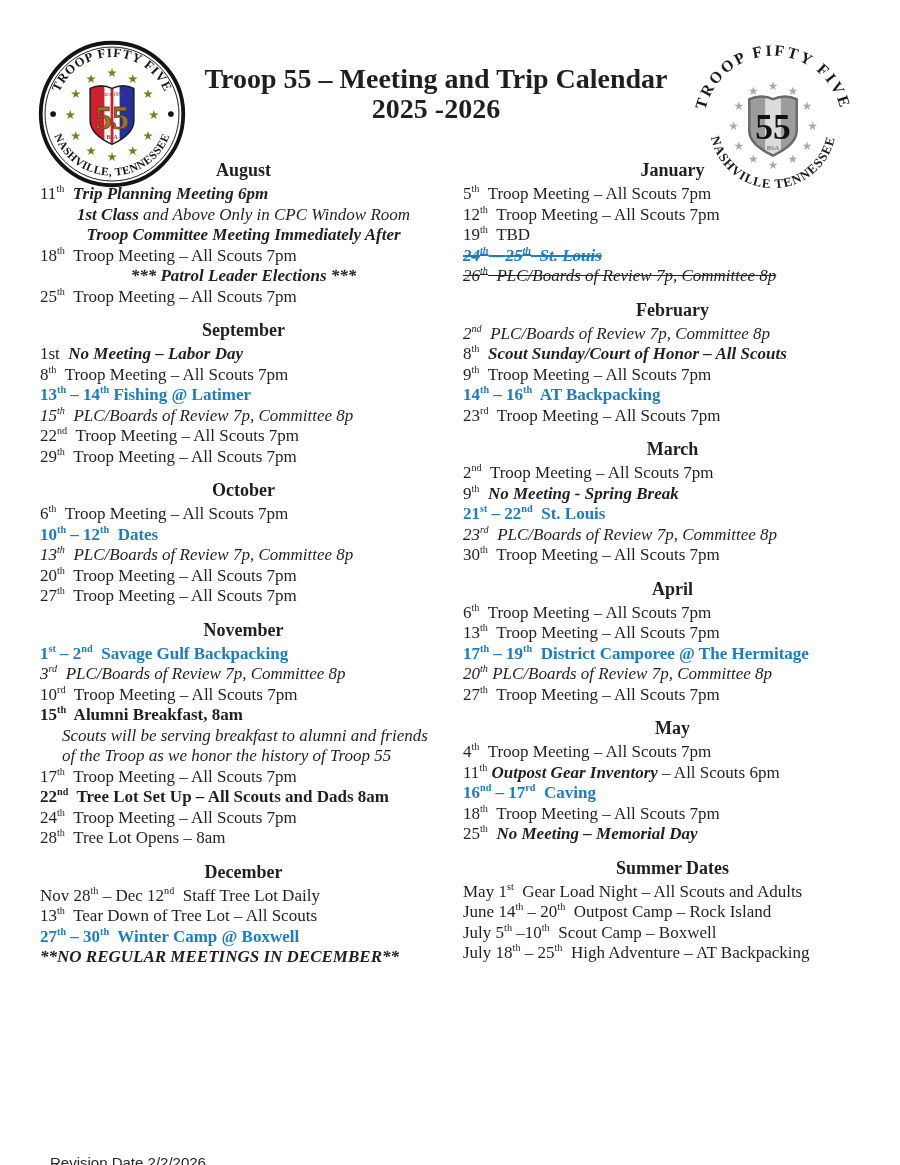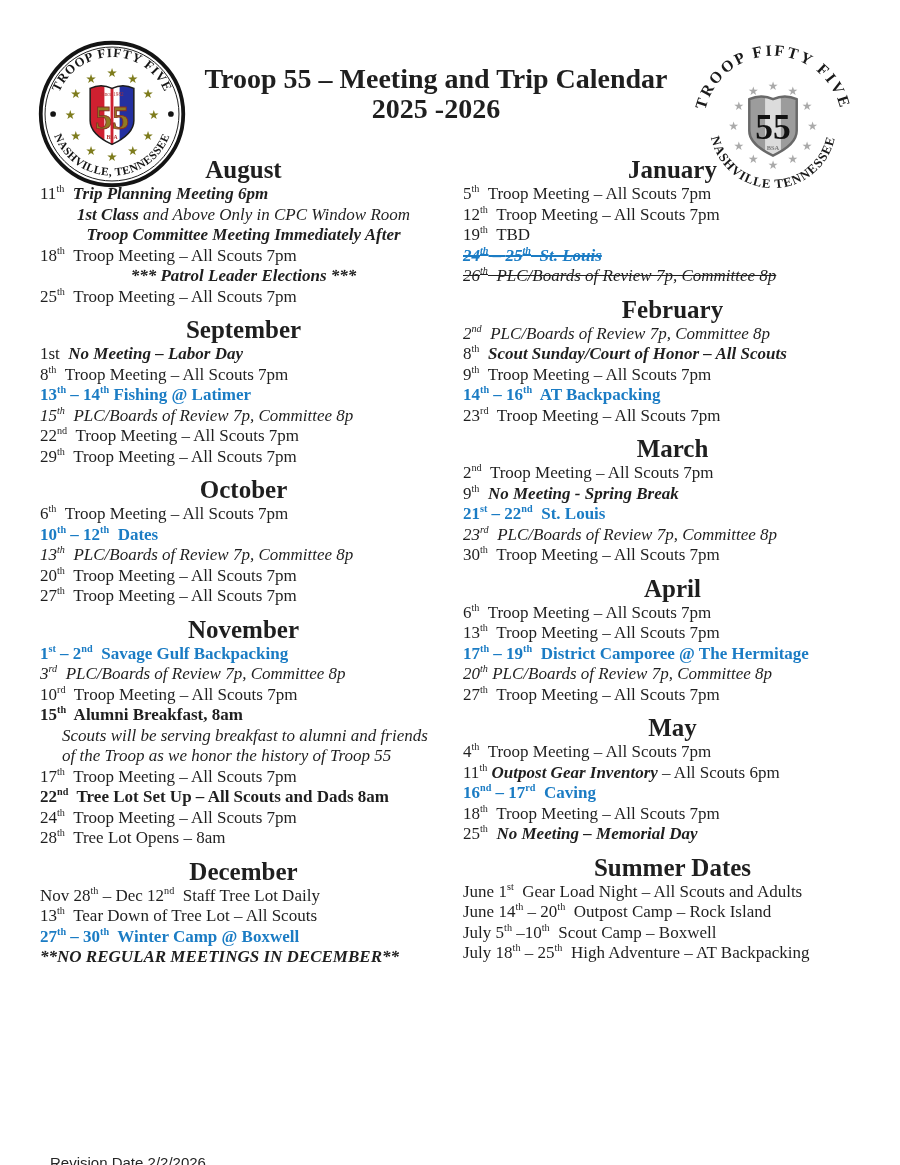--- a/index.html
+++ b/index.html
@@ -11,21 +11,21 @@
   .header{display:flex;align-items:flex-start;padding:38px 26px 0 36px;height:150px;box-sizing:border-box;}
   .logo-left-wrap{flex:none;width:158px;}
   .logo-right-wrap{flex:none;width:196px;margin-top:-4px;}
   .title-wrap{flex:1;text-align:center;padding-top:26px;}
   .doc-title{font-size:28px;font-weight:bold;line-height:30px;margin:0;}
   .columns{display:flex;padding:0 18px 0 40px;margin-top:8px;}
   .col{width:50%;box-sizing:border-box;}
   .col-left{padding-right:14px;}
   .col-right{padding-left:2px;}
   .month{margin-bottom:11px;}
-  .month-name{font-size:25px;font-weight:bold;text-align:center;margin:10px 0 2px 0;line-height:24px;}
+  .month-name{font-size:18px;font-weight:bold;text-align:center;margin:10px 0 2px 0;line-height:24px;}
   .month:first-child .month-name{margin-top:0;}
   .line{font-size:17px;line-height:20.5px;white-space:pre-wrap;}
   .line sup{font-size:60%;line-height:0;}
   .s-blue{color:var(--blue);font-weight:bold;}
   .s-b{font-weight:bold;}
   .s-it{font-style:italic;}
   .s-bi{font-weight:bold;font-style:italic;}
   .s-blue-strike{color:var(--blue);font-weight:bold;text-decoration:line-through;text-decoration-thickness:2px;font-style:italic;}
   .s-it-strike{font-style:italic;text-decoration:line-through;}
   .a-center{text-align:center;}
@@ -220,21 +220,21 @@
       <section class="month">
         <h2 class="month-name">May</h2>
         <div class="line"><span>4</span><sup>th</sup><span>  Troop Meeting – All Scouts 7pm</span></div>
         <div class="line"><span>11</span><sup>th</sup><span> </span><span class="b">Outpost Gear Inventory</span><span> – All Scouts 6pm</span></div>
         <div class="line s-blue"><span>16</span><sup>nd</sup><span> – </span><span>17</span><sup>rd</sup><span>  Caving</span></div>
         <div class="line"><span>18</span><sup>th</sup><span>  Troop Meeting – All Scouts 7pm</span></div>
         <div class="line"><span>25</span><sup>th</sup><span>  </span><span class="b i">No Meeting – Memorial Day</span></div>
       </section>
       <section class="month">
         <h2 class="month-name">Summer Dates</h2>
-        <div class="line"><span>June 1</span><sup>st</sup><span>  Gear Load Night – All Scouts and Adults</span></div>
+        <div class="line"><span>May 1</span><sup>st</sup><span>  Gear Load Night – All Scouts and Adults</span></div>
         <div class="line"><span>June 14</span><sup>th</sup><span> – 20</span><sup>th</sup><span>  Outpost Camp – Rock Island</span></div>
         <div class="line"><span>July 5</span><sup>th</sup><span> –10</span><sup>th</sup><span>  Scout Camp – Boxwell</span></div>
         <div class="line"><span>July 18</span><sup>th</sup><span> – 25</span><sup>th</sup><span>  High Adventure – AT Backpacking</span></div>
       </section>
     </div>
   </div>
 
 <div class="footer">Revision Date 2/2/2026</div>
 
 </body></html>

